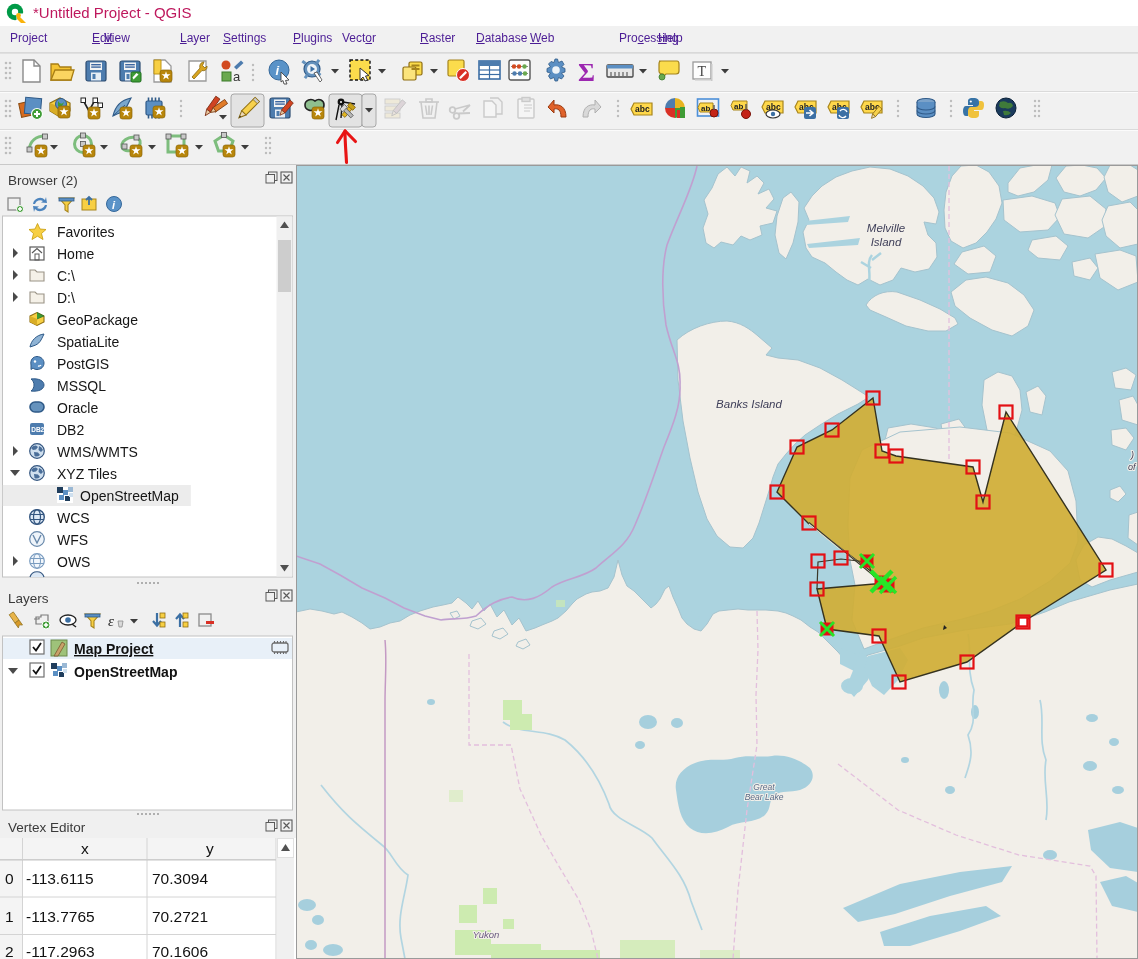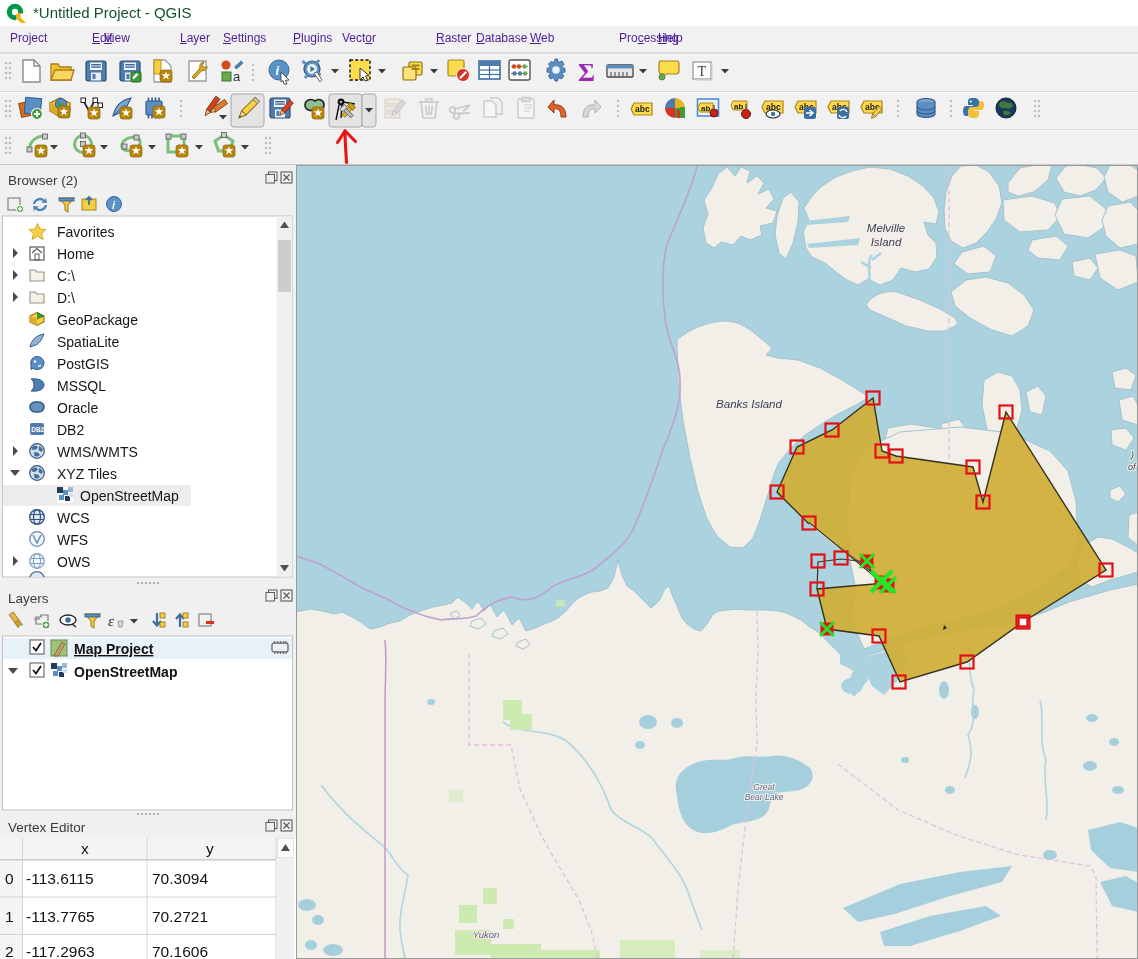--- a/index.html
+++ b/index.html
@@ -1,18 +1,18 @@
 <!DOCTYPE html>
 <html><head>
 <meta charset="utf-8">
 <style>
 html,body{margin:0;padding:0;}
 body{width:1138px;height:959px;position:relative;font-family:"Liberation Sans",sans-serif;background:#f0f0f0;overflow:hidden;}
 #titlebar{position:absolute;left:0;top:0;width:1138px;height:26px;background:#ffffff;}
-#titletext{position:absolute;left:33px;top:4px;font-size:15px;color:#14532d;}
+#titletext{position:absolute;left:33px;top:4px;font-size:15px;color:#be185d;}
 #menubar{position:absolute;left:0;top:26px;width:1138px;height:26px;background:#f1f1f1;border-bottom:1px solid #d9d9d9;}
 .mi{position:absolute;top:5px;font-size:12px;color:#4c1d95;}
 .mi u{text-decoration:underline;}
 #toolbars{position:absolute;left:0;top:53px;width:1138px;height:112px;}
 #dock{position:absolute;left:0;top:165px;width:296px;height:794px;}
 #mapc{position:absolute;left:296px;top:165px;width:842px;height:794px;}
 #redarrow{position:absolute;left:332px;top:124px;width:30px;height:44px;z-index:50;}
 svg{display:block;}
 </style>
 </head>
@@ -28,21 +28,21 @@
 <div id="titletext">*Untitled Project - QGIS</div>
 </div>
 <div id="menubar">
 <span class="mi" style="left:10px">Pro<u>j</u>ect</span>
 <span class="mi" style="left:92px"><u>E</u>dit</span>
 <span class="mi" style="left:104px"><u>V</u>iew</span>
 <span class="mi" style="left:180px"><u>L</u>ayer</span>
 <span class="mi" style="left:223px"><u>S</u>ettings</span>
 <span class="mi" style="left:293px"><u>P</u>lugins</span>
 <span class="mi" style="left:342px">Vect<u>o</u>r</span>
-<span class="mi" style="left:436px"><u>R</u>aster</span>
+<span class="mi" style="left:420px"><u>R</u>aster</span>
 <span class="mi" style="left:476px"><u>D</u>atabase</span>
 <span class="mi" style="left:530px"><u>W</u>eb</span>
 <span class="mi" style="left:619px">Pro<u>c</u>essing</span>
 <span class="mi" style="left:658px"><u>H</u>elp</span>
 </div>
 <svg id="toolbars" viewBox="0 0 1138 112" width="1138" height="112">
 <defs>
 <g id="badge">
         <rect x="0" y="0" width="12" height="12" rx="2.5" fill="#b8860b" stroke="#8a6508" stroke-width="0.7"></rect>
         <path d="M6,1.2 L7,4.2 L10.5,4.2 L7.8,6.2 L8.8,9.6 L6,7.6 L3.2,9.6 L4.2,6.2 L1.5,4.2 L5,4.2 Z" fill="#fff"></path>

